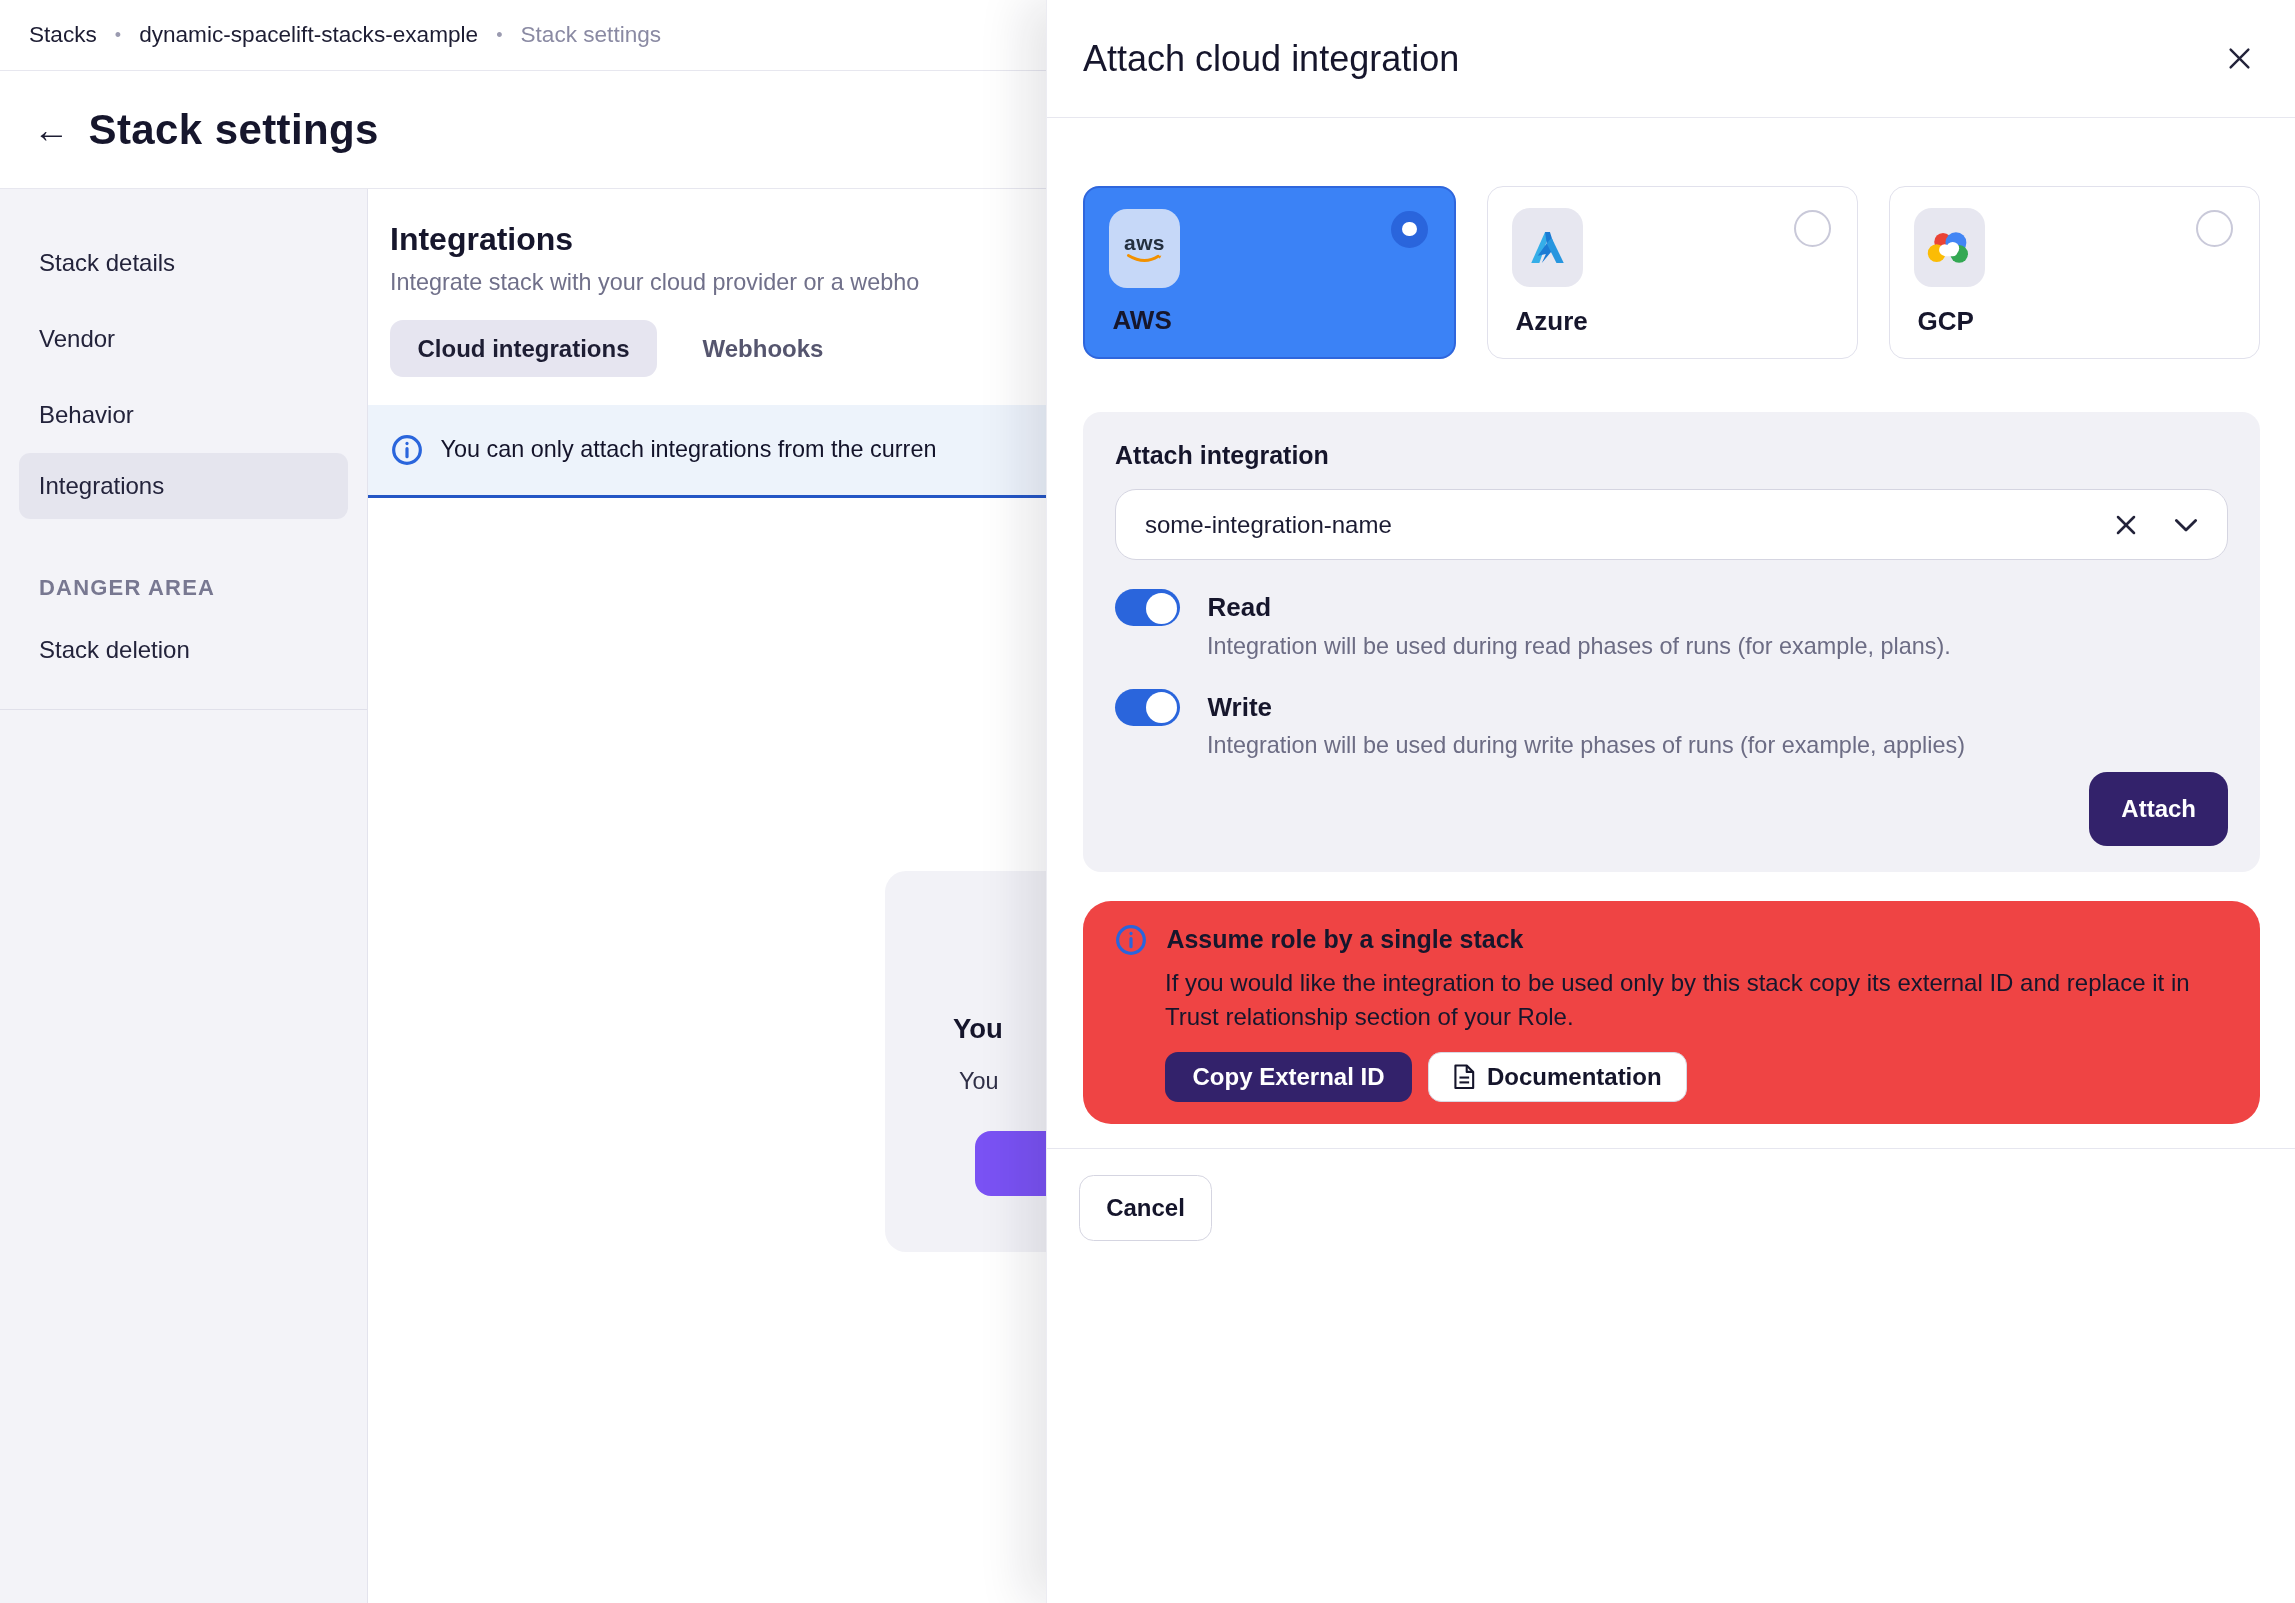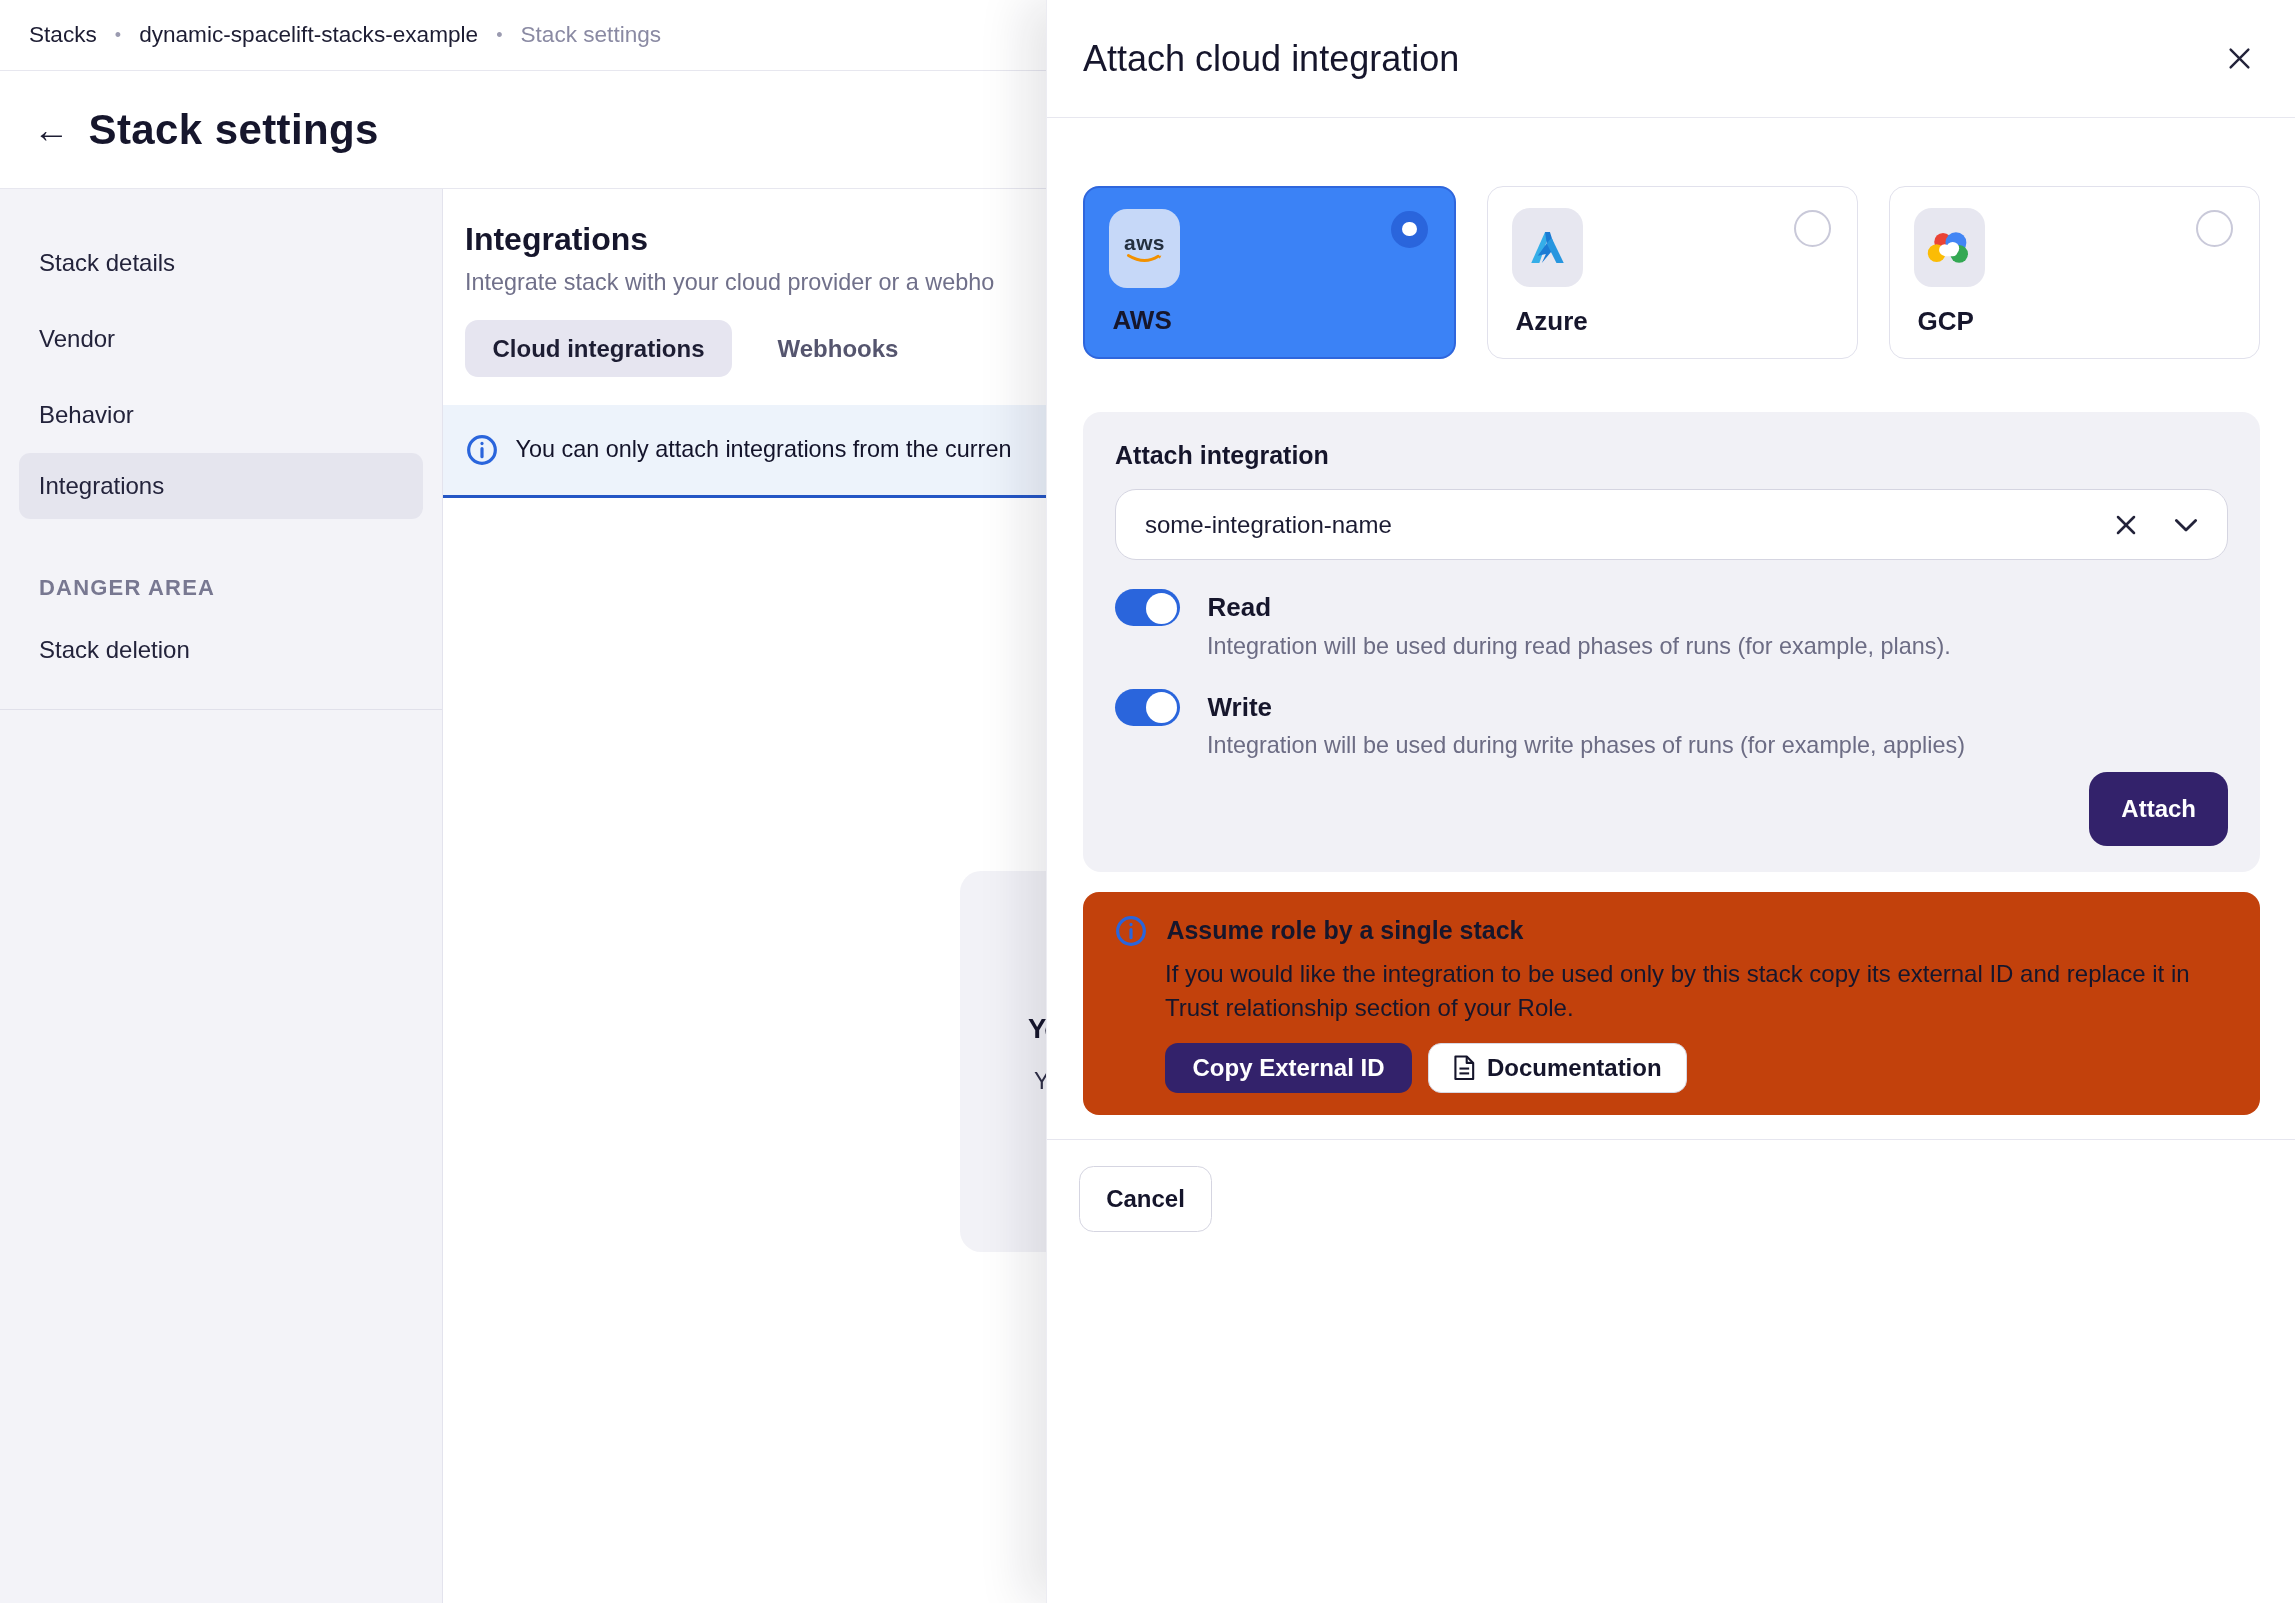--- a/index.html
+++ b/index.html
@@ -23,21 +23,21 @@
   .crumb.current{color:#8A8AA3;}
   .crumb-sep{color:#9B9BB0;font-size:18px;}
 
   
   .titlebar{height:118px;display:flex;align-items:center;padding-left:29px;border-bottom:0.8px solid #E7E7EF;background:#fff;}
   .back-btn{width:45px;height:45px;display:flex;align-items:center;justify-content:center;font-size:36px;color:#1D1D33;cursor:pointer;background:none;border:none;}
   .page-title{font-size:42px;font-weight:800;color:var(--text-dark);margin-left:14.5px;letter-spacing:0.4px;}
 
   
   .body-row{display:flex;height:1414px;}
-  .sidebar{width:443px;background:#F3F3F8;border-right:0.8px solid var(--border-grey);padding-top:36px;flex-shrink:0;text-align:center;}
+  .sidebar{width:368px;background:#F3F3F8;border-right:0.8px solid var(--border-grey);padding-top:36px;flex-shrink:0;text-align:center;}
   .nav-item{height:76px;display:flex;align-items:center;padding-left:39px;font-size:24px;color:#23233B;cursor:pointer;}
   .nav-item.selected{background:#E5E5EE;border-radius:11.3px;margin:0 19.4px;padding-left:19.4px;height:66px;}
   .danger-heading{margin-top:45px;padding-left:39px;font-size:22px;font-weight:700;letter-spacing:1.2px;color:#787891;}
   .danger-heading{height:48px;display:flex;align-items:center;}
   .sidebar-divider{border:none;border-top:0.8px solid #E0E0EA;margin-top:21px;}
 
   
   .main{flex:1;position:relative;background:#fff;overflow:hidden;}
   .main-inner{padding:32px 0 0 22px;}
   .section-heading{font-size:32px;font-weight:800;color:var(--text-dark);}
@@ -82,21 +82,21 @@
   .toggle-block{margin-top:29px;}
   .toggle-row{display:flex;align-items:center;}
   .switch{position:relative;width:65px;height:37px;border-radius:18.6px;background:var(--accent-blue);cursor:pointer;flex-shrink:0;}
   .switch::after{content:"";position:absolute;top:3.2px;right:3.2px;width:31px;height:31px;border-radius:50%;background:#fff;}
   .toggle-label{margin-left:27.5px;font-size:26px;font-weight:800;color:var(--text-dark);}
   .toggle-desc{margin:6.5px 0 0 92px;font-size:23.4px;color:var(--text-grey);}
 
   .attach-row{display:flex;justify-content:flex-end;margin-top:13px;}
   .btn-primary{height:74px;min-width:134px;padding:0 32px;border-radius:18px;background:var(--dark-purple);color:#fff;font-size:24px;font-weight:800;border:none;cursor:pointer;font-family:inherit;}
 
-  .infobox{margin:20px 36px 0;background:#c2410c;border-radius:16px;padding:22.6px 32px;}
+  .infobox{margin:29px 36px 0;background:#ef4444;border-radius:28px;padding:22.6px 32px;}
   .infobox-title-row{display:flex;align-items:center;gap:19.4px;}
   .infobox-title{font-size:25px;font-weight:800;color:var(--text-dark);}
   .infobox-body{margin:9.7px 0 0 50px;font-size:24px;line-height:34px;color:#16162C;max-width:1075px;}
   .infobox-actions{margin:18px 0 0 50px;display:flex;gap:16px;}
   .btn-copy{height:50px;padding:0 27.5px;border-radius:13px;background:var(--dark-purple);color:#fff;font-size:24px;font-weight:800;border:none;cursor:pointer;font-family:inherit;}
   .btn-doc{height:50px;padding:0 24px;border-radius:13px;background:#fff;border:1.6px solid #D8D8E3;color:#15152B;font-size:24px;font-weight:800;display:flex;align-items:center;gap:11.3px;cursor:pointer;font-family:inherit;}
 
   .modal-footer{margin-top:24px;border-top:0.8px solid #E6E6EF;padding:26px 32px 0;display:flex;justify-content:flex-start;}
   .btn-cancel{width:133px;height:66px;border-radius:14.5px;background:#fff;border:1.6px solid #D5D5E1;color:#15152B;font-size:24px;font-weight:800;cursor:pointer;font-family:inherit;}
 </style>

